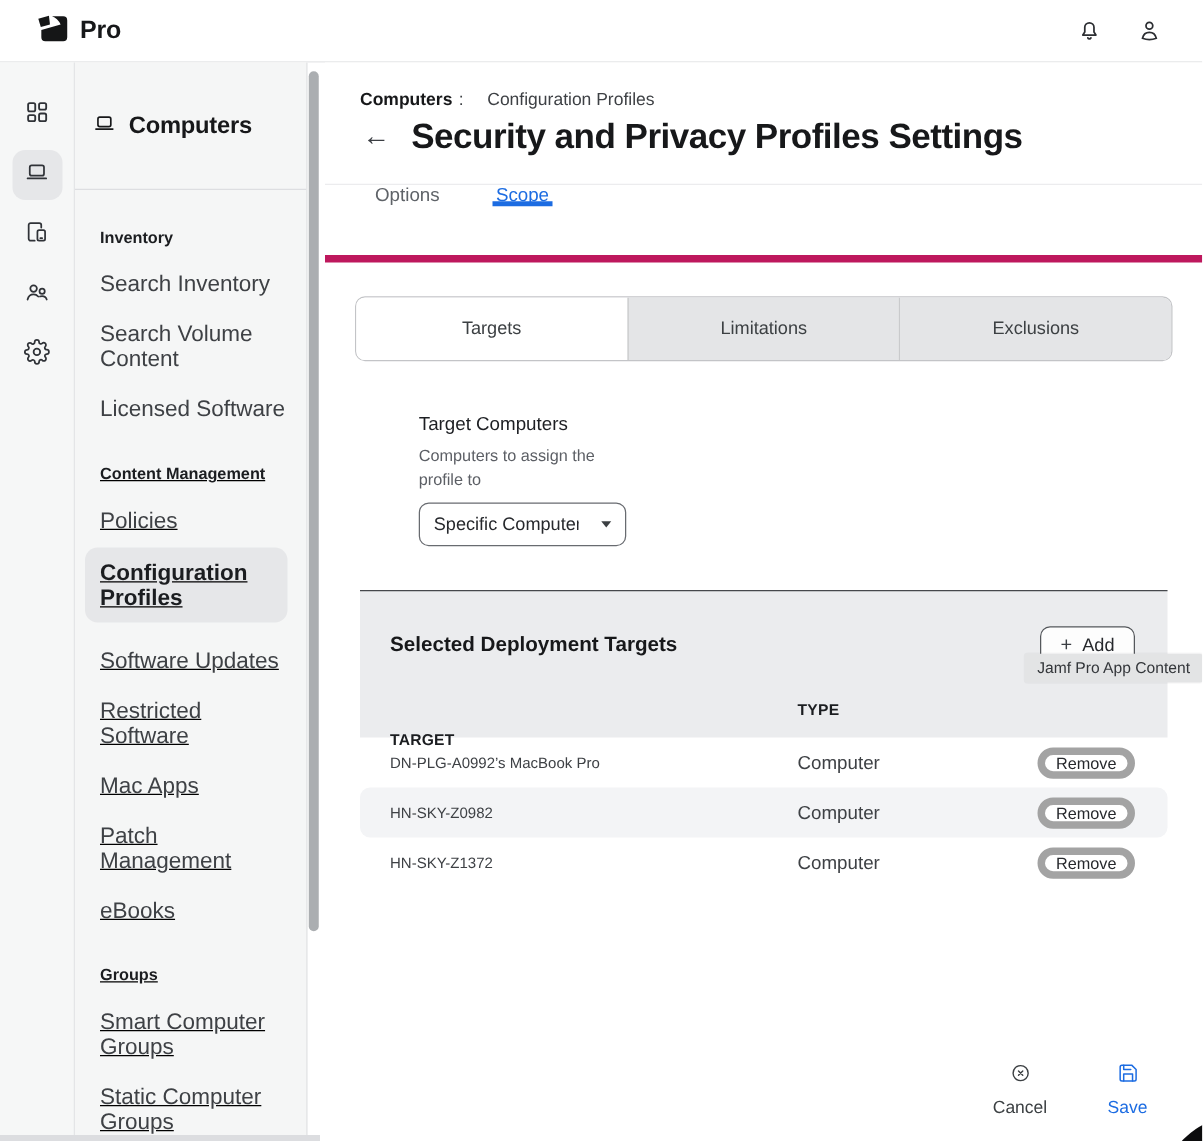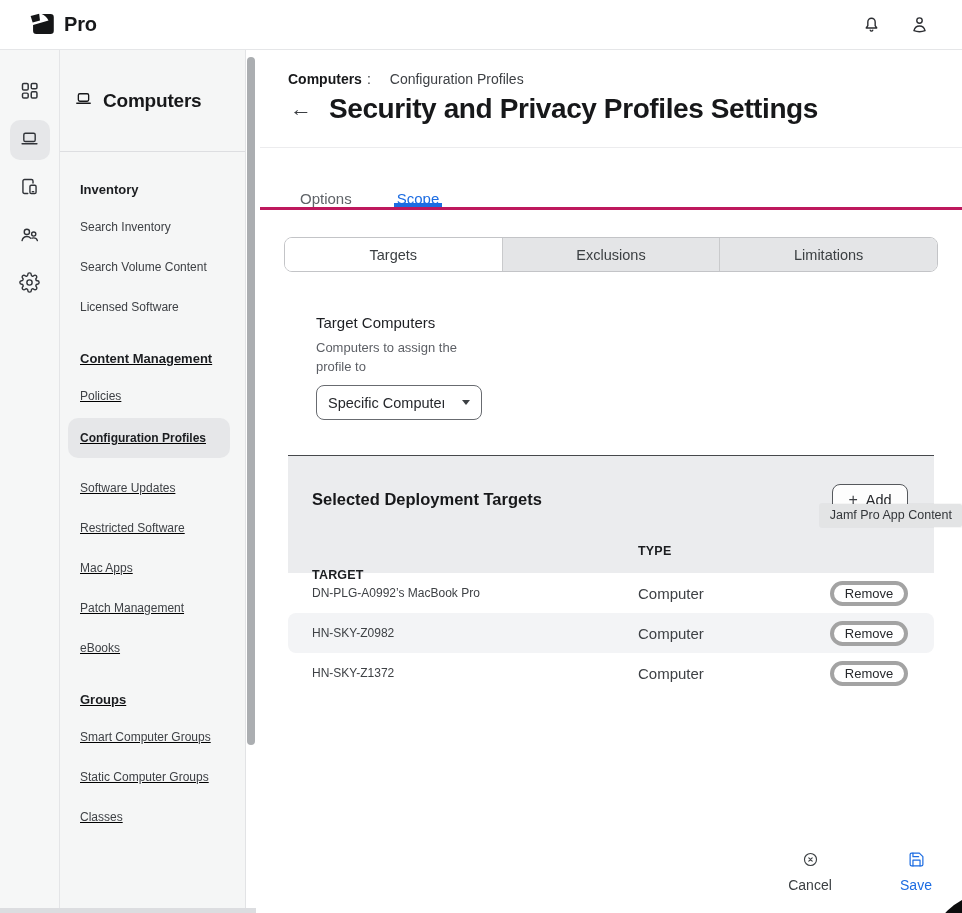--- a/index.html
+++ b/index.html
@@ -26,83 +26,83 @@
   
   .sidebar { position: absolute; left: 60px; top: 50px; width: 186px; height: 863px;
              background: #f5f6f6; border-right: 1px solid #e2e3e5; }
   .sidebar-head { height: 102px; border-bottom: 1px solid #dddee1; display: flex; align-items: center;
                   padding-left: 14px; gap: 10px; color: #17181a; }
   .sidebar-head svg { width: 19px; height: 19px; flex: 0 0 auto; }
   .sidebar-title { font-size: 19px; font-weight: 700; letter-spacing: -0.2px; }
   .nav { padding: 30px 14px 0 20px; }
   .nav-section + .nav-section { margin-top: 34px; text-decoration: underline; }
   .nav-header { font-size: 13px; font-weight: 700; color: #1b1d20; margin-bottom: 2px; }
-  .nav-item { margin-top: 20px; font-size: 12px; line-height: 20px; color: #3e4145; cursor: pointer; width: 150px; }
+  .nav-item { margin-top: 20px; font-size: 18px; line-height: 20px; color: #3e4145; cursor: pointer; width: 150px; }
   .nav-item.selected { background: #e6e7e9; border-radius: 10px; font-weight: 700; color: #1b1d20;
                        margin-left: -12px; margin-top: 12px; margin-bottom: 12px; padding: 10px 8px 10px 12px; width: 162px; }
   .sidebar-scroll-thumb { position: absolute; left: 247px; top: 57px; width: 8px; height: 688px;
                           border-radius: 4px; background: #abaeb1; }
   .sidebar-hscroll { position: absolute; left: 0; bottom: 0; width: 256px; height: 5px; background: #dcdde0; }
 
   
   .main { position: absolute; left: 260px; top: 50px; width: 702px; height: 863px; background: #fff; overflow: hidden; }
   .page-header { height: 98px; padding: 21px 0 0 28px; border-bottom: 1px solid #ececee; }
   .breadcrumb { display: flex; align-items: baseline; font-size: 14px; color: #3e4145; }
   .crumb-root { font-weight: 700; color: #17181a; }
   .crumb-sep { margin-left: 5px; color: #3e4145; }
   .crumb-current { margin-left: 19px; }
   .title-row { display: flex; align-items: center; margin-top: 6px; gap: 15px; }
   .back-arrow { font-size: 22px; color: #3b3e43; cursor: pointer; line-height: 1; padding: 2px; }
   .page-title { font-size: 28px; font-weight: 800; color: #17181a; letter-spacing: -0.4px; }
 
-  .tabs { height: 62px; border-bottom: 3px solid #be185d; display: flex; align-items: flex-end; padding-left: 40px; gap: 45px; }
+  .tabs { height: 62px; border-bottom: 6px solid #be185d; display: flex; align-items: flex-start; padding-left: 40px; gap: 45px; }
   .tab { position: relative; display: flex; align-items: center; font-size: 15px; color: #5f6368; cursor: pointer; }
   .tab.active { color: #1c6ce2; }
   .tab.active::after { content: ""; position: absolute; left: -3px; right: -3px; bottom: 0; height: 4px; background: #1c6ce2; }
 
   .scope { position: relative; padding: 27px 24px 0 24px; }
 
-  .segmented { display: flex; height: 35px; border: 1px solid #c3c4c7; border-radius: 8px; overflow: hidden; }
+  .segmented { display: flex; height: 52px; border: 1px solid #c3c4c7; border-radius: 8px; overflow: hidden; }
   .segment { flex: 1; display: flex; align-items: center; justify-content: center;
              font-size: 14.5px; color: #3c4043; background: #e4e5e7; cursor: pointer; border-left: 1px solid #c9cacc; }
   .segment:first-child { border-left: none; }
   .segment.active { background: #fff; }
 
-  .form-row { display: flex; gap: 34px; margin: 42px 0 0 32px; }
+  .form-row { display: flex; gap: 34px; margin: 42px 0 0 51px; }
   .form-col { width: 166px; }
   .form-label { font-size: 15px; color: #1d1f23; }
   .form-helper { margin-top: 7px; font-size: 13px; line-height: 19px; color: #5c5f65; width: 160px; }
   .select { margin-top: 9px; height: 35px; border: 1px solid #686b70; border-radius: 8px; background: #fff;
             display: flex; align-items: center; padding: 0 11px; cursor: pointer; }
   .select-value { font-size: 14.5px; color: #26282c; white-space: nowrap; overflow: hidden; width: 116px; }
   .caret { width: 0; height: 0; border-left: 4.5px solid transparent; border-right: 4.5px solid transparent;
            border-top: 5.5px solid #3c4043; margin-left: auto; }
 
   .panel { position: relative; margin: 35px 0 0 4px; width: 646px; height: 118px;
            background: #ebecee; border-top: 1.5px solid #46484c; padding: 34px 0 0 24px; }
   .panel-title { font-size: 16.5px; font-weight: 700; color: #17181a; }
   .add-btn { position: absolute; top: 28px; right: 26px; width: 76px; height: 32px; background: #fdfdfd;
              border: 1px solid #55585c; border-radius: 8px; display: flex; align-items: center; justify-content: center;
              gap: 8px; font-size: 14.5px; color: #26282c; cursor: pointer; }
   .add-plus { font-size: 16px; color: #3b3e43; }
   .col-heads { display: flex; margin-top: 35px; font-size: 12.5px; font-weight: 700; letter-spacing: 0.2px; color: #1b1d20; }
   .col-target { width: 326px; margin-top: 24px; }
-  .tooltip { position: absolute; right: 0; top: 454px; background: #e3e4e5; border-radius: 2px;
+  .tooltip { position: absolute; right: 0; top: 473px; background: #e3e4e5; border-radius: 2px;
              padding: 4px 10px 5px 10px; font-size: 12.5px; color: #33363a; white-space: nowrap; box-shadow: 0 0 0 1px rgba(0,0,0,0.03); }
 
   .rows { margin-left: 4px; width: 646px; }
   .row { display: flex; align-items: center; height: 40px; padding-left: 24px; }
   .row.zebra { background: #f3f4f6; border-radius: 8px; }
   .cell-target { width: 326px; font-size: 12px; color: #3e4145; }
   .cell-type { flex: 1; font-size: 15px; color: #3e4145; }
-  .remove-btn { margin-right: 26px; width: 78px; height: 25px; background: #fff; border: 4px solid #a3a3a3;
+  .remove-btn { margin-right: 26px; width: 78px; height: 25px; background: #fff; border: 6px solid #a3a3a3;
                 border-radius: 13px; font-size: 13px; color: #26282c; display: flex; align-items: center;
                 justify-content: center; cursor: pointer; font-family: "Liberation Sans", sans-serif; }
 
-  .footer { position: absolute; right: 22px; bottom: 20px; display: flex; gap: 58px; }
+  .footer { position: absolute; right: 36px; bottom: 20px; display: flex; gap: 38px; }
   .footer-btn { display: flex; flex-direction: column; align-items: center; gap: 5px; cursor: pointer; min-width: 48px; }
   .footer-btn svg { width: 17px; height: 17px; }
   .footer-label { font-size: 14px; }
   .cancel { color: #3c4043; }
   .save { color: #1c6ce2; }
 
   .corner-wedge { position: absolute; right: -88px; bottom: -100px; width: 120px; height: 120px;
                   border-radius: 50%; background: #0c0c0d; }
 </style>
 </head>
@@ -238,22 +238,22 @@
 
     <div class="tabs">
       <div class="tab">Options</div>
       <div class="tab active">Scope</div>
     </div>
 
     <div class="scope">
 
       <div class="segmented">
         <div class="segment active">Targets</div>
+        <div class="segment">Limitations</div>
         <div class="segment">Exclusions</div>
-        <div class="segment">Limitations</div>
       </div>
 
       <div class="form-row">
         <div class="form-col">
           <div class="form-label">Target Computers</div>
           <div class="form-helper">Computers to assign the profile to</div>
           <div class="select">
             <span class="select-value">Specific Computers</span>
             <span class="caret"></span>
           </div>

